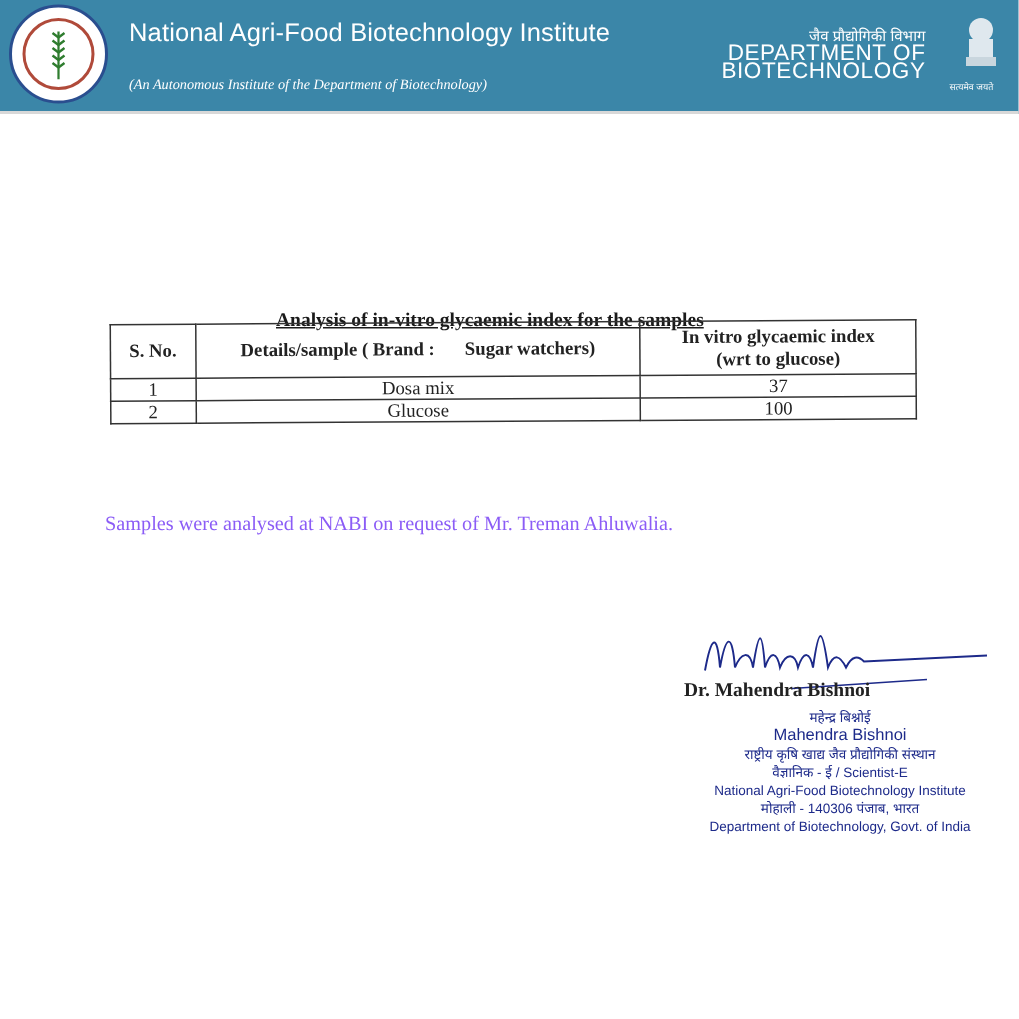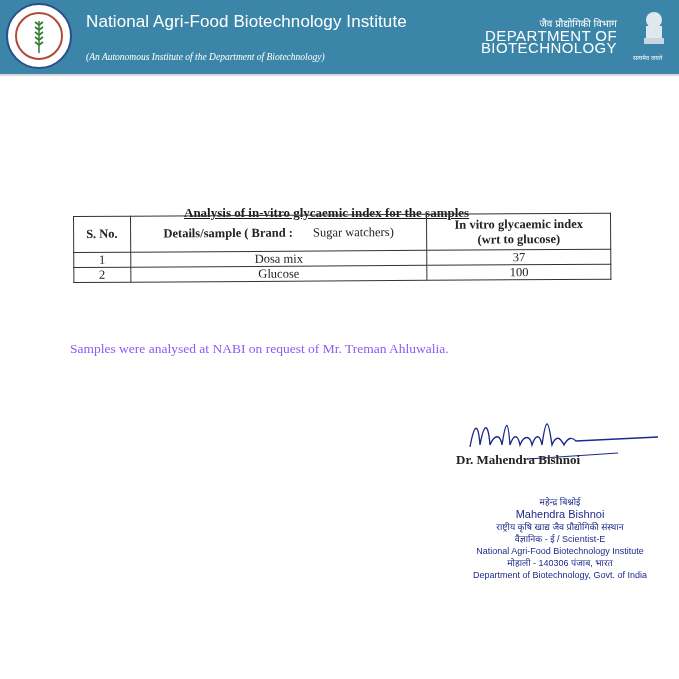--- a/index.html
+++ b/index.html
@@ -17,27 +17,27 @@
   .emblem { position:absolute; left:640px; top:10px; width:28px; height:38px; }
   .emblem-cap { position:absolute; left:633px; top:54px; font-family:"Liberation Sans", sans-serif; font-size:6px; color:#ffffff; }
 
   .doc-title { position:absolute; left:184px; top:169px; font-size:13px; font-weight:bold; text-decoration:underline; color:#1a1a1a;margin-top:36px; }
 
   table.gi { position:absolute; left:73px; top:216px; width:538px; border-collapse:collapse; font-size:12.5px; color:#222; transform:rotate(-0.35deg); transform-origin:left top; }
   table.gi td, table.gi th { border:1px solid #333; padding:0; text-align:center; }
   table.gi th { font-weight:bold; height:35px; }
   table.gi td { height:14px; line-height:14px; }
   .c1 { width:56px; } .c2 { width:298px; } .c3 { width:184px; }
-  .nb { font-weight:normal;margin-left:20px; }
+  .nb { font-weight:bold;margin-left:20px; }
 
   .note { position:absolute; left:70px; top:341px; font-size:13.5px; color:#8b5cf6; }
 
   .sig { position:absolute; left:468px; top:415px; width:200px; height:50px; }
   .sig-name { position:absolute; left:456px; top:452px; font-size:13px; font-weight:bold; color:#222;text-align:right; }
-  .stamp { position:absolute; left:460px; top:472px; width:200px; text-align:center; font-family:"Liberation Sans", sans-serif; color:#1d2a8a; font-size:9px; line-height:12px;margin-top:24px; }
+  .stamp { position:absolute; left:460px; top:472px; width:200px; text-align:center; font-family:"Liberation Sans", sans-serif; color:#1d2a8a; font-size:9px; line-height:12px; }
   .stamp .big { font-size:11px; line-height:13px; }
 </style>
 </head>
 <body>
 
 <div class="banner">
   <div class="logo">
     <div class="ring"></div>
     <svg class="wheat" viewBox="0 0 10 34">
       <line x1="5" y1="2" x2="5" y2="34" stroke="#2f7d2f" stroke-width="1.5"></line>

